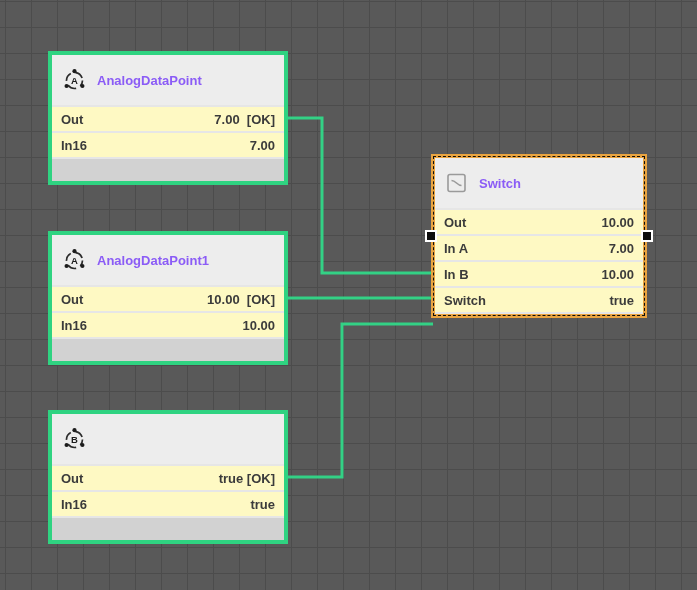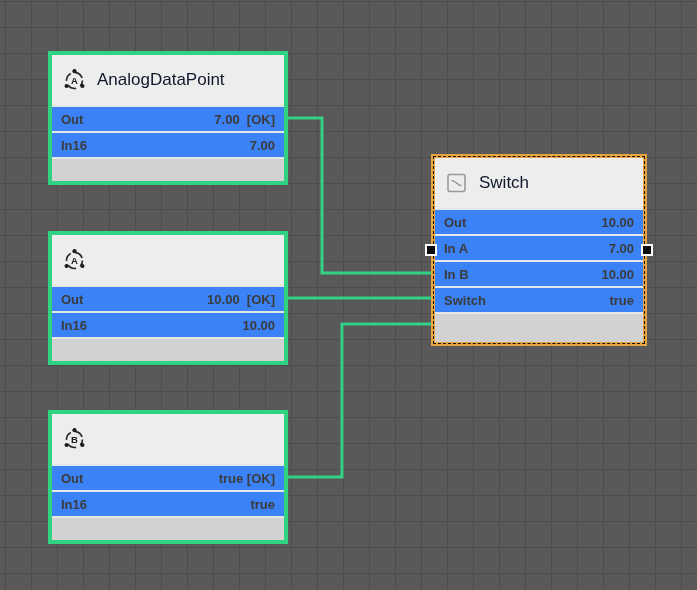--- a/index.html
+++ b/index.html
@@ -48,28 +48,29 @@
     flex: 0 0 50px;
     background: #ededed;
     display: flex;
     align-items: center;
     gap: 10px;
     padding: 0 10px;
     overflow: hidden;
   }
   .node-icon { flex: 0 0 auto; display: flex; align-items: center; }
   .node-title {
-    font-size: 17px;
-    color: #0f172a;
+    font-size: 13px;
+    color: #8b5cf6;
     white-space: nowrap;
+    font-weight: bold;
   }
   .node-row {
     flex: 0 0 24px;
     height: 24px;
-    background: #3b82f6;
+    background: #fef9c3;
     border-top: 2px solid #e6e6e6;
     display: flex;
     align-items: center;
     justify-content: space-between;
     padding: 0 9px;
     font-size: 13px;
     font-weight: bold;
     color: #3b3b3b;
     overflow: hidden;
   }
@@ -129,20 +130,21 @@
       <div class="node-header">
         <span class="node-icon">
           <svg width="25" height="25" viewBox="0 0 25 25">
             <circle cx="12.5" cy="12.5" r="8" fill="none" stroke="#2b2b2b" stroke-width="1.7" stroke-dasharray="9 4.8" stroke-dashoffset="3"></circle>
             <circle cx="12.5" cy="3.2" r="2.1" fill="#1c1c1c"></circle>
             <circle cx="4.6" cy="18" r="2.1" fill="#1c1c1c"></circle>
             <circle cx="20.4" cy="18" r="2.1" fill="#1c1c1c"></circle>
             <text x="12.5" y="16" text-anchor="middle" font-family="Liberation Sans, sans-serif" font-size="9.5" font-weight="bold" fill="#1c1c1c">A</text>
           </svg>
         </span>
+        <span class="node-title">AnalogDataPoint1</span>
       </div>
       <div class="node-row">
         <span class="row-label">Out</span>
         <span class="row-value">10.00  [OK]</span>
       </div>
       <div class="node-row">
         <span class="row-label">In16</span>
         <span class="row-value">10.00</span>
       </div>
       <div class="node-filler"></div>
@@ -162,21 +164,21 @@
       <div class="node-row">
         <span class="row-label">Out</span>
         <span class="row-value">true [OK]</span>
       </div>
       <div class="node-row">
         <span class="row-label">In16</span>
         <span class="row-value">true</span>
       </div>
       <div class="node-filler"></div>
     </div>
-    <div class="node selected" style="left: 431px; top: 154px; width: 216px; height: 192px;">
+    <div class="node selected" style="left: 431px; top: 154px; width: 216px; height: 164px;">
       <div class="node-header">
         <span class="node-icon">
           <svg width="24" height="24" viewBox="0 0 24 24">
             <rect x="3" y="3.5" width="17" height="17" rx="2" fill="none" stroke="#9a9a9a" stroke-width="1.6"></rect>
             <path d="M6.5 9.5 C11 9.5 12 14.5 16.5 14.5" fill="none" stroke="#9a9a9a" stroke-width="1.6"></path>
           </svg>
         </span>
         <span class="node-title">Switch</span>
       </div>
       <div class="node-row">

